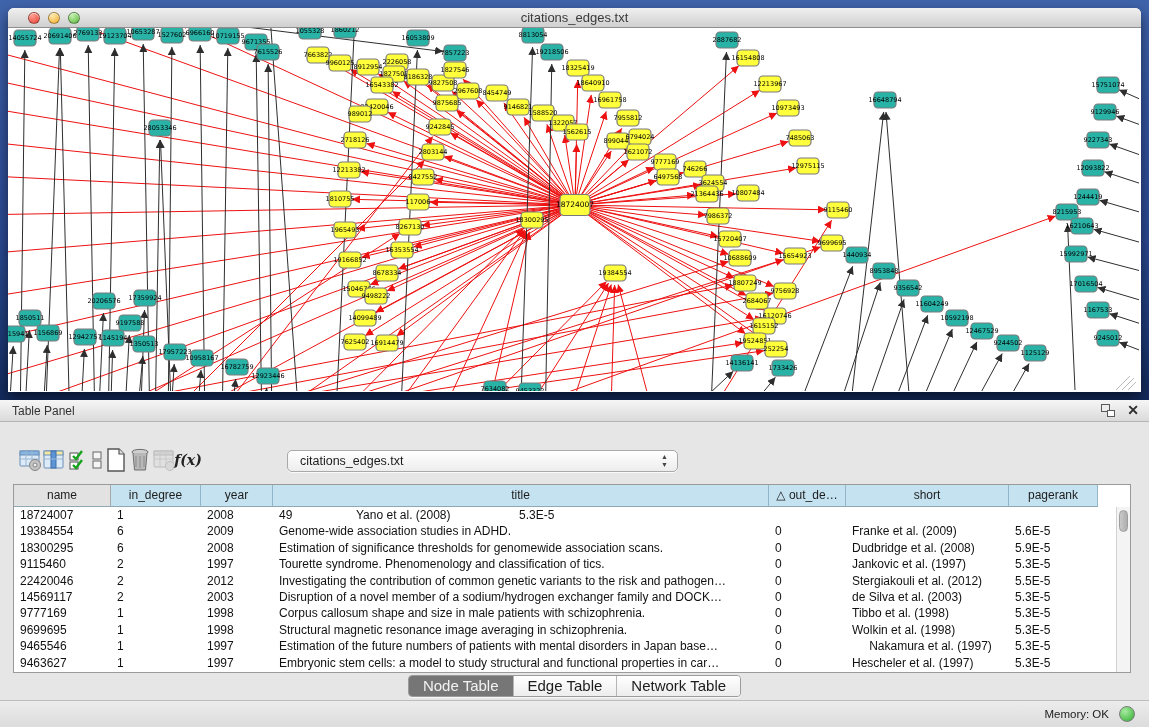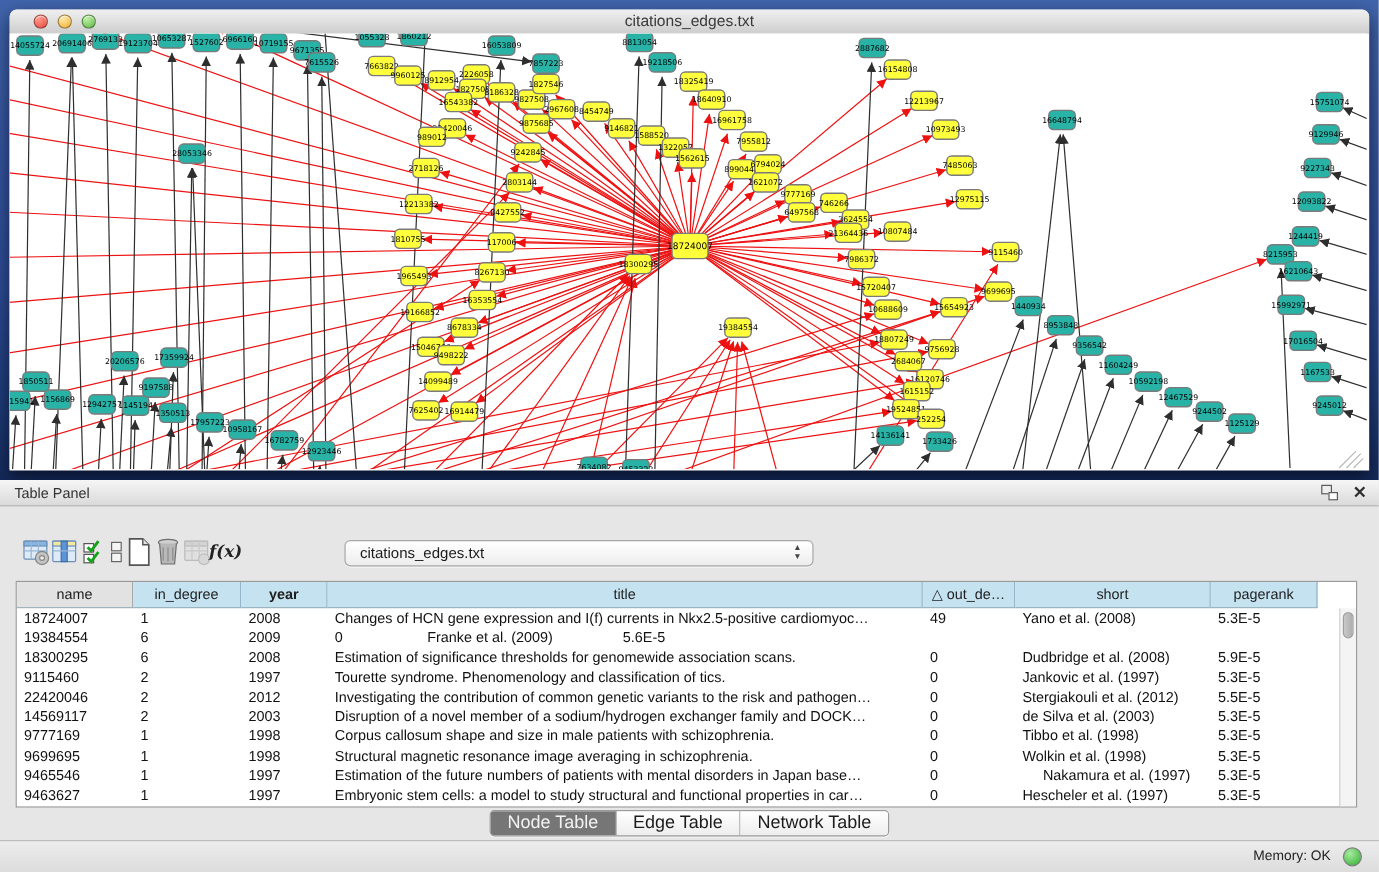--- a/index.html
+++ b/index.html
@@ -833,40 +833,40 @@
     </div>
     <div class="combo">
       <span class="cval">citations_edges.txt</span>
       <span class="arrows">▲<br>▼</span>
     </div>
 
     <div class="table-wrap">
       <div class="thead">
           <div class="th key" style="width: 97px;">name</div>
           <div class="th" style="width: 90px;">in_degree</div>
-          <div class="th" style="width: 72px; font-weight: bold;">year</div>
+          <div class="th" style="width: 72px;">year</div>
           <div class="th" style="width: 496px;">title</div>
           <div class="th" style="width: 77px;">△ out_de…</div>
           <div class="th" style="width: 163px;">short</div>
           <div class="th" style="width: 89px;">pagerank</div>
         </div>
       <div class="tbody">
           <div class="tr">
             <div class="td" style="width: 97px;">18724007</div>
             <div class="td" style="width: 90px;">1</div>
             <div class="td" style="width: 72px;">2008</div>
-            <div class="td" style="width: 496px;">Changes of HCN gene expression and I(f) currents in Nkx2.5-positive cardiomyoc…</div>
             <div class="td" style="width: 77px;">49</div>
             <div class="td" style="width: 163px;">Yano et al. (2008)</div>
             <div class="td" style="width: 89px;">5.3E-5</div>
           </div>
           <div class="tr">
             <div class="td" style="width: 97px;">19384554</div>
             <div class="td" style="width: 90px;">6</div>
             <div class="td" style="width: 72px;">2009</div>
+            <div class="td" style="width: 496px;">Genome-wide association studies in ADHD.</div>
             <div class="td" style="width: 77px;">0</div>
             <div class="td" style="width: 163px;">Franke et al. (2009)</div>
             <div class="td" style="width: 89px;">5.6E-5</div>
           </div>
           <div class="tr">
             <div class="td" style="width: 97px;">18300295</div>
             <div class="td" style="width: 90px;">6</div>
             <div class="td" style="width: 72px;">2008</div>
             <div class="td" style="width: 496px;">Estimation of significance thresholds for genomewide association scans.</div>
             <div class="td" style="width: 77px;">0</div>

